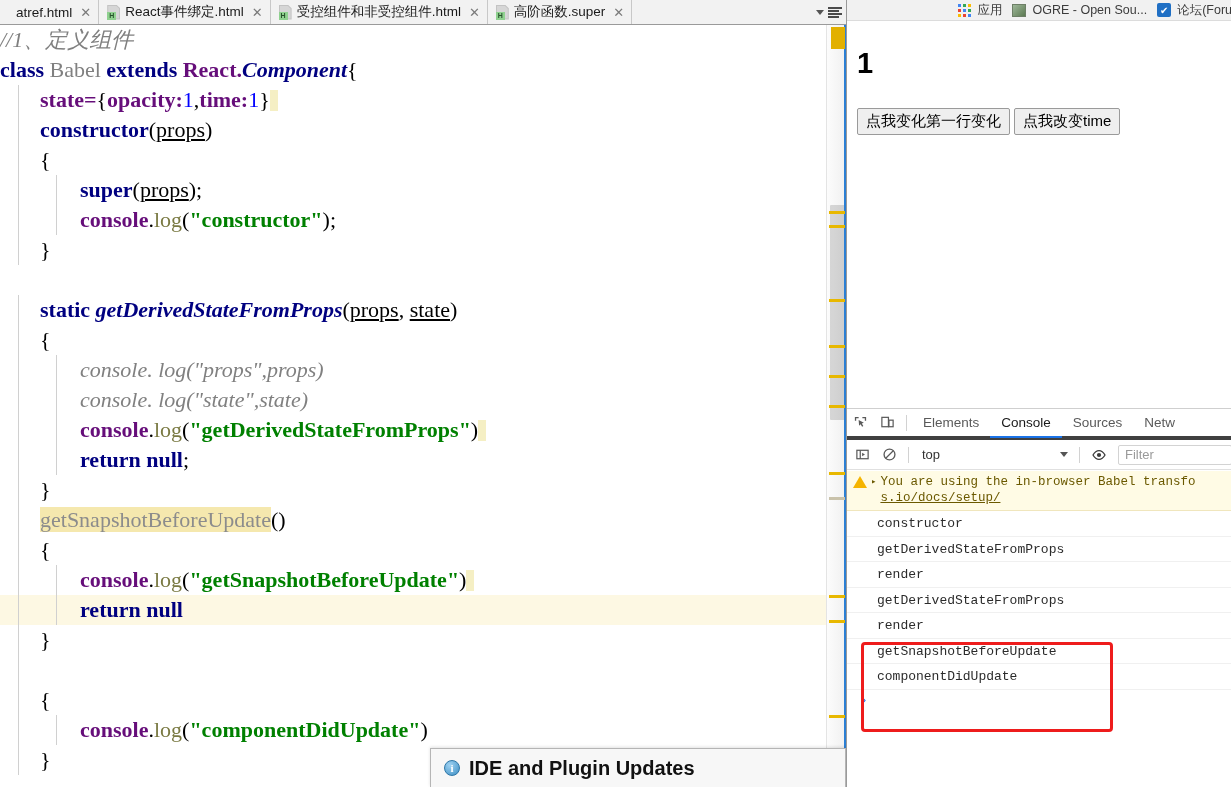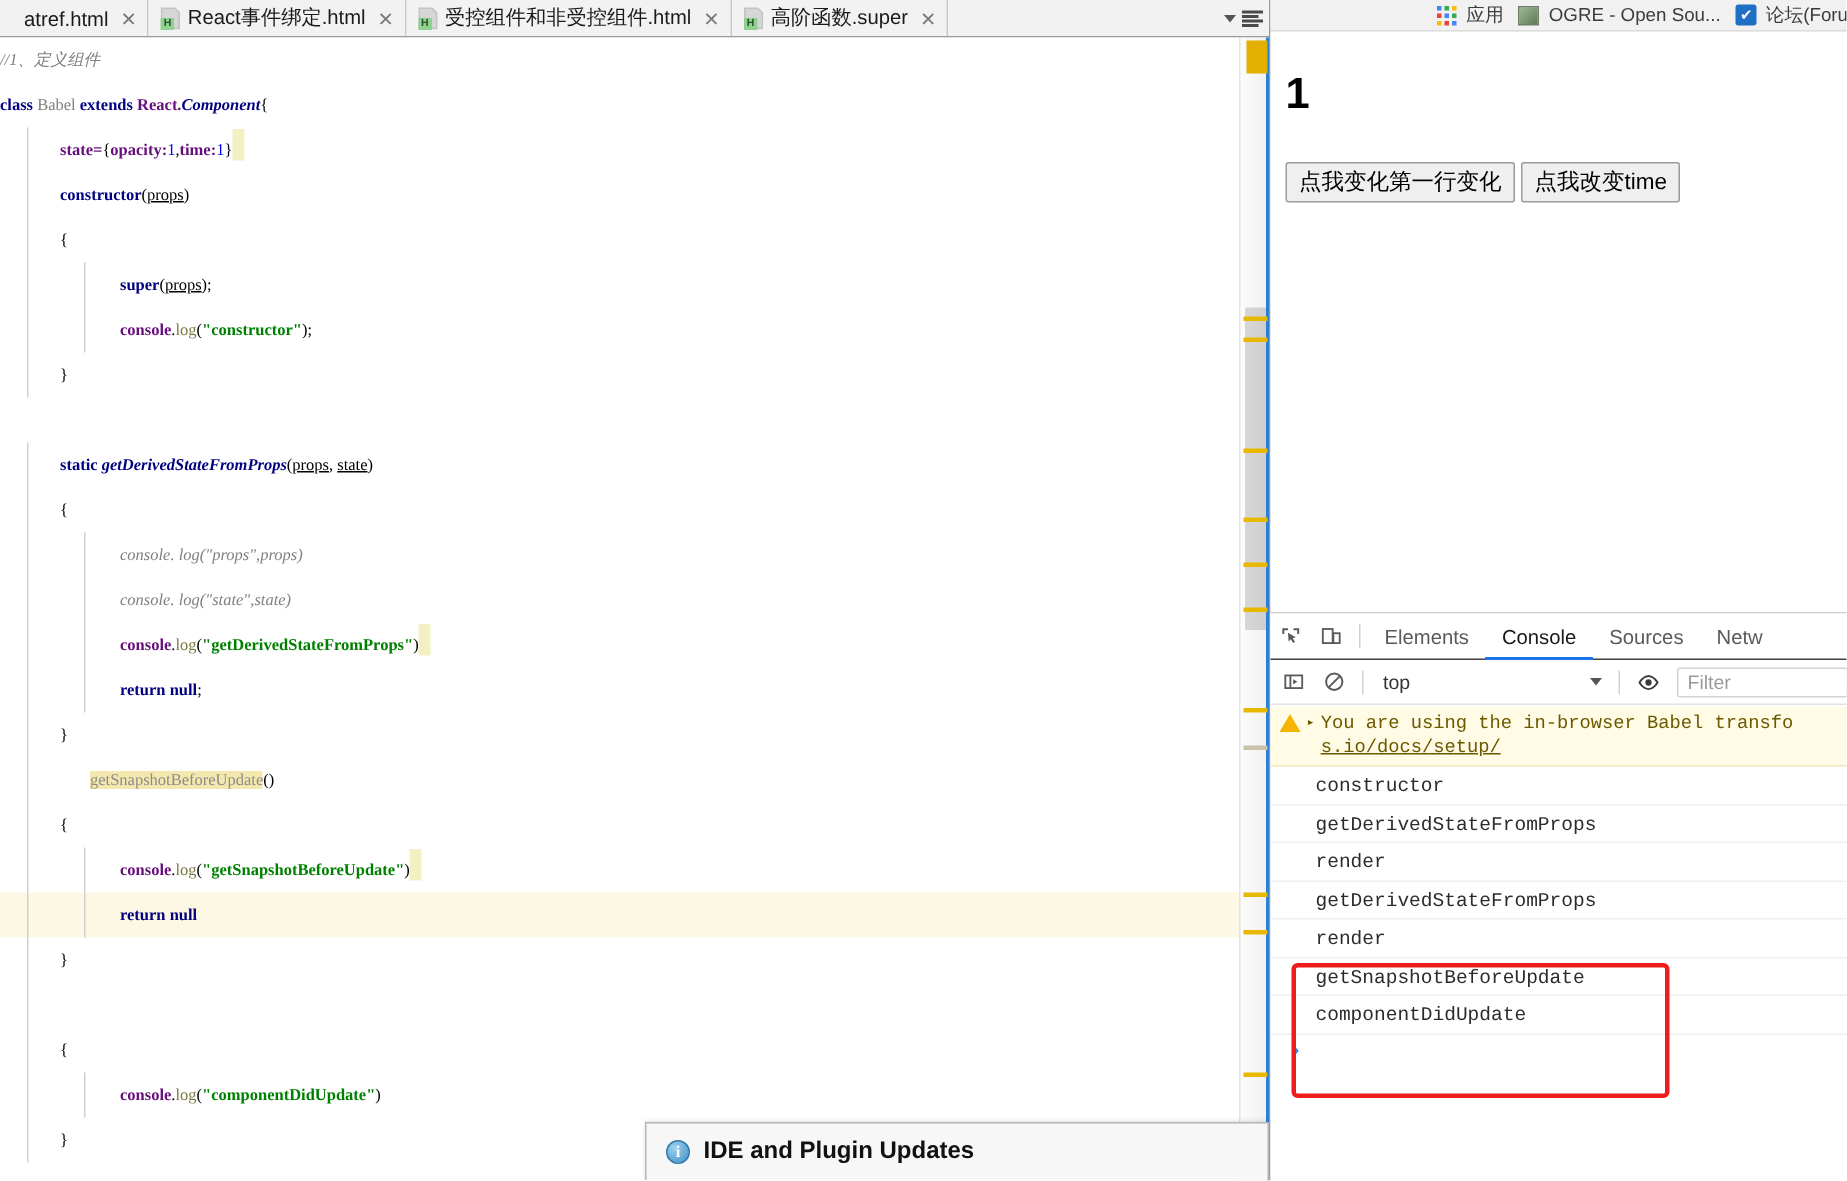--- a/index.html
+++ b/index.html
@@ -70,21 +70,21 @@
   .burger i:nth-child(4){ width:11px; }
 
   
   #editor {
     position:absolute; left:0; top:25px; width:826px; height:762px;
     background:#ffffff; overflow:hidden;
     font-family:"Liberation Serif", serif;
   }
   .line {
     height:30px; line-height:30px; white-space:pre;
-    font-size:11px; position:relative; padding-left:0;
+    font-size:22px; position:relative; padding-left:0;
   }
   .line.cur { background:#fdf8e3; }
   .tk-kw      { color:#000080; font-weight:bold; }
   .tk-cls     { color:#808080; }
   .tk-cn      { color:#660e7a; font-weight:bold; }
   .tk-fn      { color:#000080; font-weight:bold; font-style:italic; }
   .tk-fn2     { color:#000080; font-weight:bold; }
   .tk-prop    { color:#660e7a; font-weight:bold; }
   .tk-num     { color:#0000ff; }
   .tk-str     { color:#008000; font-weight:bold; }
@@ -126,21 +126,21 @@
     box-shadow:0 -1px 3px rgba(0,0,0,.12);
     display:flex; align-items:center; gap:9px; padding:0 13px;
   }
   #ide-popup .info-icon {
     width:16px;height:16px;border-radius:50%;
     background:radial-gradient(circle at 35% 30%, #9fd2f2, #3d8fc4);
     border:1px solid #2e77a8; color:#fff; font-size:11px; font-weight:bold;
     display:flex; align-items:center; justify-content:center;
     font-family:"Liberation Serif", serif;
   }
-  #ide-popup .ptitle { font-size:16px; font-weight:bold; color:#111; }
+  #ide-popup .ptitle { font-size:20px; font-weight:bold; color:#111; }
 
   
   #chrome {
     position:absolute; left:846px; top:0; width:385px; height:787px;
     background:#fff; border-left:1px solid #9a9a9a;
   }
   #bookmarks {
     position:absolute; left:0; top:0; width:385px; height:21px;
     background:#f1f1f1; display:flex; align-items:center; gap:10px;
     padding-left:6px; overflow:hidden; border-bottom:1px solid #dcdcdc;justify-content:flex-end;
@@ -171,21 +171,21 @@
   }
 
   
   #devtools {
     position:absolute; left:0; top:408px; width:385px; height:379px;
     background:#fff; border-top:1px solid #cfcfcf;
     font-family:"Liberation Sans", sans-serif;
   }
   #dt-tabs {
     height:31px; display:flex; align-items:center;
-    border-bottom:1px solid #404040; background:#fff;
+    border-bottom:4px solid #404040; background:#fff;
   }
   .dt-icbtn { width:27px; height:31px; display:flex; align-items:center; justify-content:center; cursor:pointer; }
   .dt-sep { width:1px; height:16px; background:#d2d2d2; margin:0 5px; }
   .dt-tab {
     height:31px; padding:0 11px; display:flex; align-items:center;
     font-size:13.5px; color:#5a5a5a; cursor:pointer; position:relative;
   }
   .dt-tab.active { color:#1a1a1a; }
   .dt-tab.active::after {
     content:""; position:absolute; left:0; right:0; bottom:0; height:2px; background:#1a73e8;
@@ -290,21 +290,21 @@
       <div class="line"><span class="indent-guide" style="left: 18px;"></span><span class="indent-guide" style="left: 56px;"></span><span style="padding-left: 80px;"><span class="tk-prop">console</span><span class="tk-punc">.</span><span class="tk-meth">log</span><span class="tk-punc">(</span><span class="tk-str">"constructor"</span><span class="tk-punc">);</span></span></div>
       <div class="line"><span class="indent-guide" style="left: 18px;"></span><span style="padding-left: 40px;"><span class="tk-punc">}</span></span></div>
       <div class="line"><span style="padding-left: 0px;"></span></div>
       <div class="line"><span class="indent-guide" style="left: 18px;"></span><span style="padding-left: 40px;"><span class="tk-kw">static </span><span class="tk-fn">getDerivedStateFromProps</span><span class="tk-punc">(</span><span class="tk-param">props</span><span class="tk-punc">, </span><span class="tk-param">state</span><span class="tk-punc">)</span></span></div>
       <div class="line"><span class="indent-guide" style="left: 18px;"></span><span style="padding-left: 40px;"><span class="tk-punc">{</span></span></div>
       <div class="line"><span class="indent-guide" style="left: 18px;"></span><span class="indent-guide" style="left: 56px;"></span><span style="padding-left: 80px;"><span class="tk-comment">console. log("props",props)</span></span></div>
       <div class="line"><span class="indent-guide" style="left: 18px;"></span><span class="indent-guide" style="left: 56px;"></span><span style="padding-left: 80px;"><span class="tk-comment">console. log("state",state)</span></span></div>
       <div class="line"><span class="indent-guide" style="left: 18px;"></span><span class="indent-guide" style="left: 56px;"></span><span style="padding-left: 80px;"><span class="tk-prop">console</span><span class="tk-punc">.</span><span class="tk-meth">log</span><span class="tk-punc">(</span><span class="tk-str">"getDerivedStateFromProps"</span><span class="tk-punc">)</span><span class="caret"></span></span></div>
       <div class="line"><span class="indent-guide" style="left: 18px;"></span><span class="indent-guide" style="left: 56px;"></span><span style="padding-left: 80px;"><span class="tk-kw">return null</span><span class="tk-punc">;</span></span></div>
       <div class="line"><span class="indent-guide" style="left: 18px;"></span><span style="padding-left: 40px;"><span class="tk-punc">}</span></span></div>
-      <div class="line"><span class="indent-guide" style="left: 18px;"></span><span style="padding-left: 60px;"><span class="hl-ident">getSnapshotBeforeUpdate</span><span class="tk-punc">()</span></span></div>
+      <div class="line"><span class="indent-guide" style="left: 18px;"></span><span style="padding-left: 40px;"><span class="hl-ident">getSnapshotBeforeUpdate</span><span class="tk-punc">()</span></span></div>
       <div class="line"><span class="indent-guide" style="left: 18px;"></span><span style="padding-left: 40px;"><span class="tk-punc">{</span></span></div>
       <div class="line"><span class="indent-guide" style="left: 18px;"></span><span class="indent-guide" style="left: 56px;"></span><span style="padding-left: 80px;"><span class="tk-prop">console</span><span class="tk-punc">.</span><span class="tk-meth">log</span><span class="tk-punc">(</span><span class="tk-str">"getSnapshotBeforeUpdate"</span><span class="tk-punc">)</span><span class="caret"></span></span></div>
       <div class="line cur"><span class="indent-guide" style="left: 18px;"></span><span class="indent-guide" style="left: 56px;"></span><span style="padding-left: 80px;"><span class="tk-kw">return null</span></span></div>
       <div class="line"><span class="indent-guide" style="left: 18px;"></span><span style="padding-left: 40px;"><span class="tk-punc">}</span></span></div>
       <div class="line"><span class="indent-guide" style="left: 18px;"></span></div>
       <div class="line"><span class="indent-guide" style="left: 18px;"></span><span style="padding-left: 40px;"><span class="tk-punc">{</span></span></div>
       <div class="line"><span class="indent-guide" style="left: 18px;"></span><span class="indent-guide" style="left: 56px;"></span><span style="padding-left: 80px;"><span class="tk-prop">console</span><span class="tk-punc">.</span><span class="tk-meth">log</span><span class="tk-punc">(</span><span class="tk-str">"componentDidUpdate"</span><span class="tk-punc">)</span></span></div>
       <div class="line"><span class="indent-guide" style="left: 18px;"></span><span style="padding-left: 40px;"><span class="tk-punc">}</span></span></div>
     </div>
 

